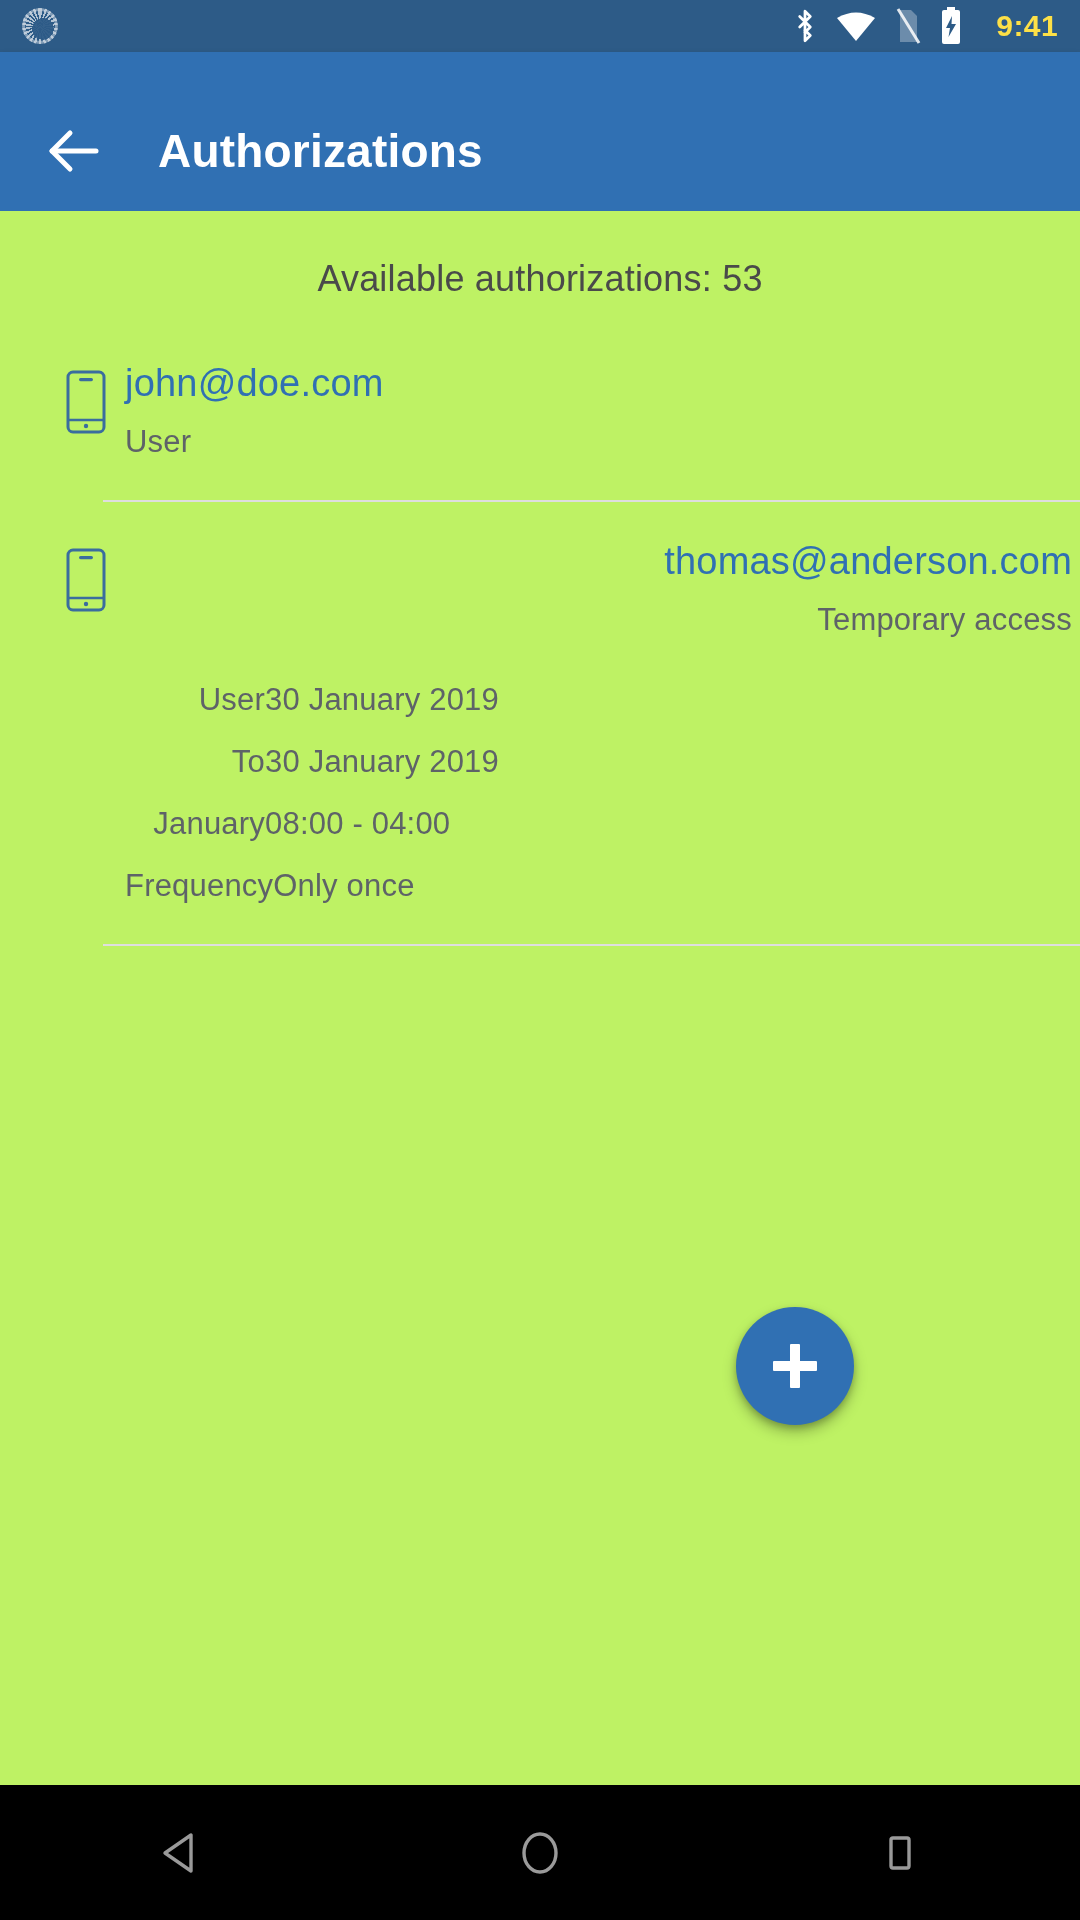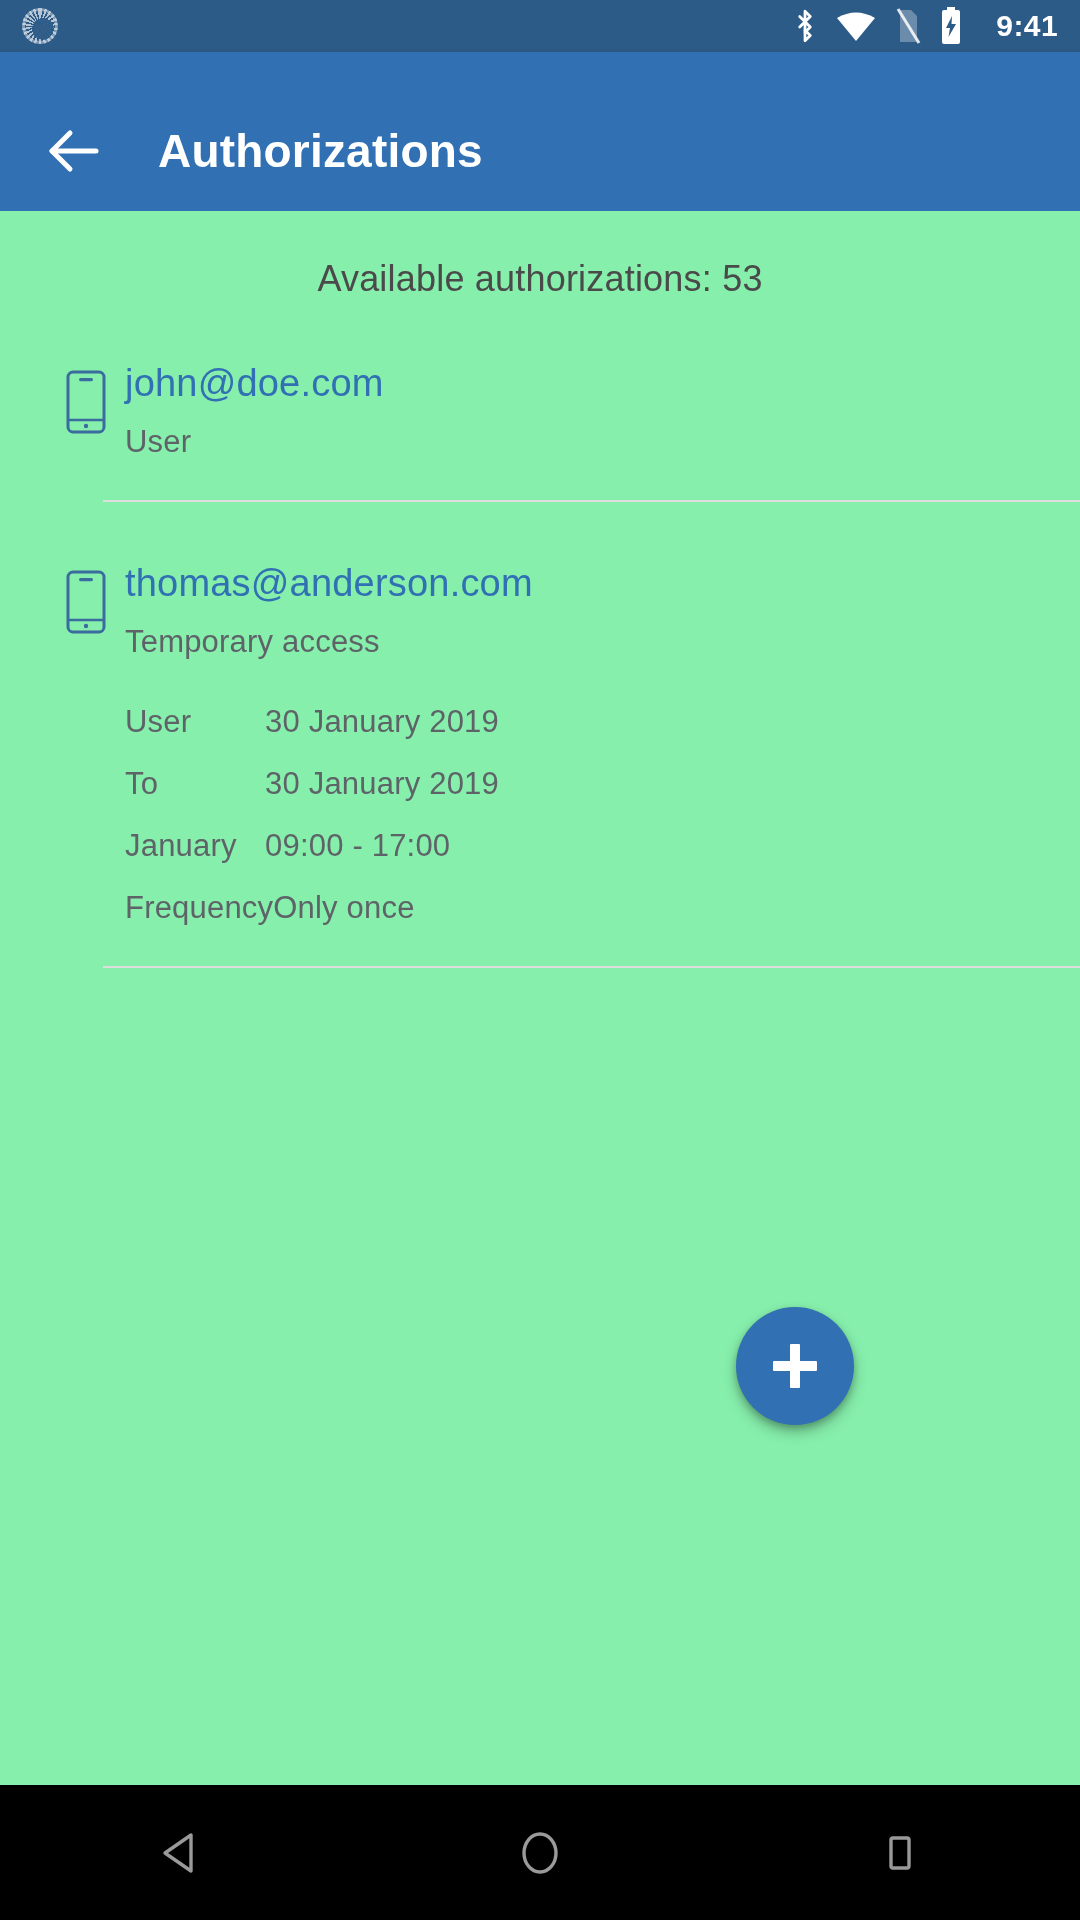--- a/index.html
+++ b/index.html
@@ -13,21 +13,21 @@
 
   
   .statusbar{
     position:absolute; left:0; top:0; width:1080px; height:52px;
     background:#2d5b87; display:flex; align-items:center;
     padding:0 22px;
   }
   .sb-left{ display:flex; align-items:center; gap:10px; }
   .sb-right{ margin-left:auto; display:flex; align-items:center; gap:18px; }
   .sb-clock{
-    color:#ffffff; font-size:30px; font-weight:bold; letter-spacing:0.4px;
+    color:#fde047; font-size:30px; font-weight:bold; letter-spacing:0.4px;
     margin-left:16px;
   }
   .sync-icon{
     width:36px; height:36px; border-radius:50%;
     background:
       radial-gradient(circle at 58% 58%, rgba(45,91,135,0.95) 0 36%, rgba(0,0,0,0) 37%),
       repeating-conic-gradient(rgba(255,255,255,.85) 0deg 8deg, rgba(45,91,135,.45) 8deg 16deg);
     box-shadow: inset 0 0 0 3px rgba(255,255,255,.55);
     opacity:.75;
   }
@@ -45,21 +45,21 @@
     cursor:pointer;
   }
   .appbar-title{
     color:#ffffff; font-size:46px; font-weight:bold;
     margin-left:36px; letter-spacing:0.2px;
   }
 
   
   .content{
     position:absolute; left:0; top:211px; width:1080px; height:1668px;
-    background:#86efac;
+    background:#bef264;
   }
   .avail{
     text-align:center; color:#4a4a4a; font-size:36px;
     padding-top:47px; letter-spacing:0.2px;
   }
 
   .list{ margin-top:64px; }
 
   .row{
     display:flex; padding-left:46px; padding-right:0;
@@ -171,21 +171,21 @@
             </svg>
           </div>
           <div class="row-body">
             <div class="email">john@doe.com</div>
             <div class="subtitle">User</div>
           </div>
         </div>
         <div class="divider"></div>
       </div>
 
-      <div class="item item-2" style="margin-top:62px;">
+      <div class="item item-2" style="margin-top:40px;text-align:right;">
         <div class="row">
           <div class="phone-icon-wrap">
             <svg width="40" height="64" viewBox="0 0 40 64">
               <rect x="2" y="2" width="36" height="60" rx="5" ry="5" fill="none" stroke="#3a6d9e" stroke-width="3"></rect>
               <rect x="13" y="8" width="14" height="3.2" rx="1.6" fill="#3a6d9e"></rect>
               <line x1="2" y1="50" x2="38" y2="50" stroke="#3a6d9e" stroke-width="2.4"></line>
               <circle cx="20" cy="56" r="2.2" fill="#3a6d9e"></circle>
             </svg>
           </div>
           <div class="row-body">
@@ -196,21 +196,21 @@
               <div class="detail-row">
                 <div class="detail-label">User</div>
                 <div class="detail-value">30 January 2019</div>
               </div>
               <div class="detail-row">
                 <div class="detail-label">To</div>
                 <div class="detail-value">30 January 2019</div>
               </div>
               <div class="detail-row">
                 <div class="detail-label">January</div>
-                <div class="detail-value">09:00 - 17:00</div>
+                <div class="detail-value">08:00 - 04:00</div>
               </div>
               <div class="detail-row">
                 <div class="detail-label">Frequency</div>
                 <div class="detail-value">Only once</div>
               </div>
             </div>
           </div>
         </div>
         <div class="divider" style="margin-top:14px;"></div>
       </div>

